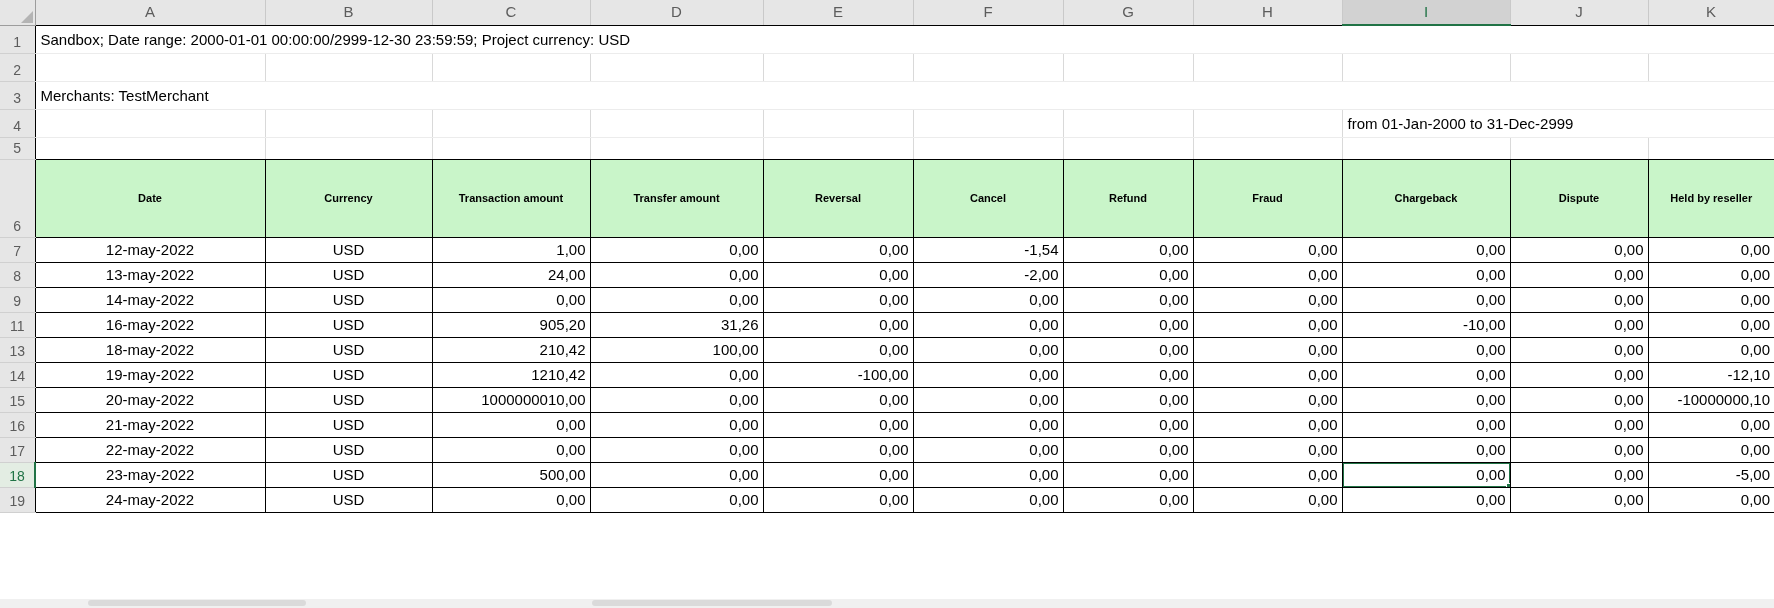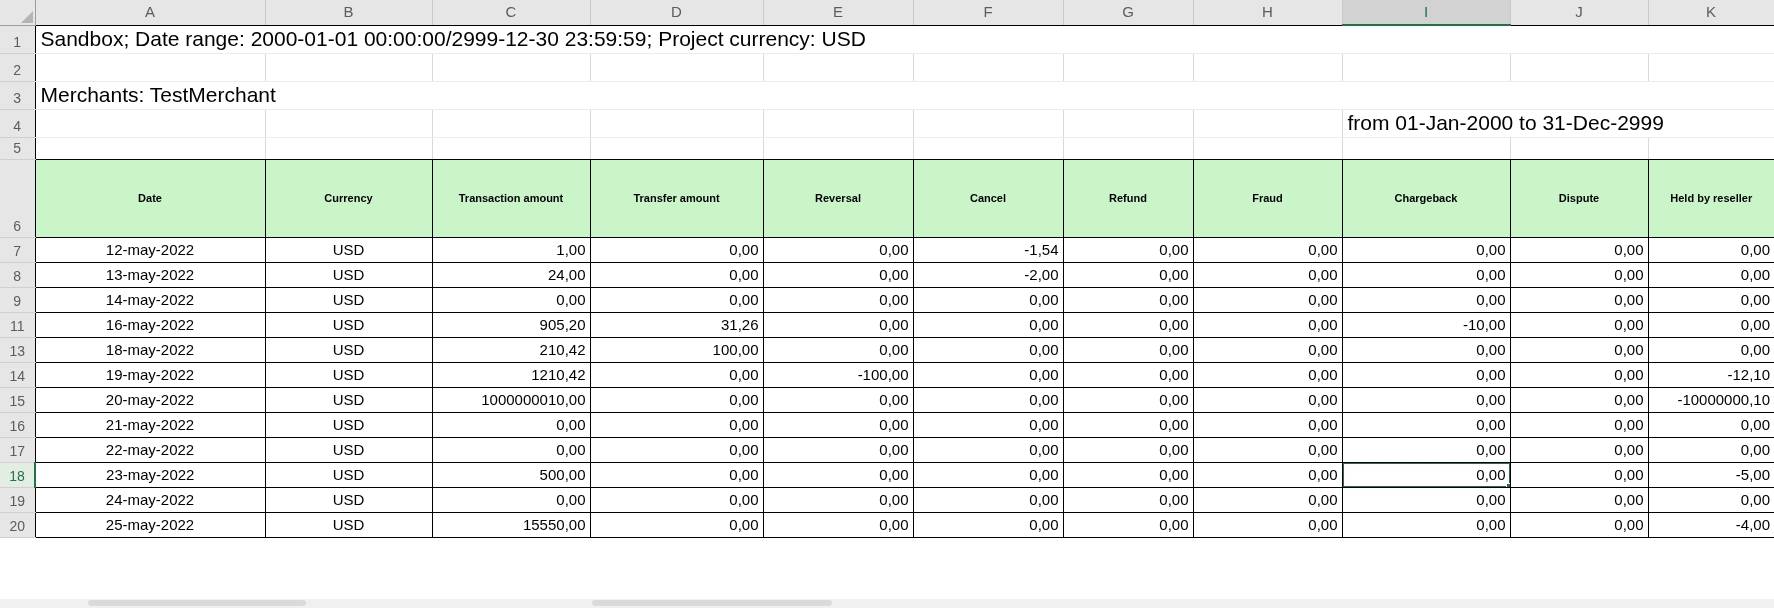--- a/index.html
+++ b/index.html
@@ -27,21 +27,21 @@
   th.rh {
     background: #e6e6e6; font-weight: normal; font-size: 14px; color: #5c5c5c;
     border-right: 1px solid #000; border-bottom: 1px solid #d0d0d0;
     vertical-align: bottom; text-align: center; padding: 0 0 3px 0;
   }
   th.rh.selrow { background: #e3ede3; color: #217346; border-right: 2px solid #217346; }
 
   
   td.e { border-right: 1px solid #d9d9d9; border-bottom: 1px solid #ececec; }
   td.info {
-    font-size: 21px; padding: 0 0 0 5px; white-space: nowrap; overflow: hidden;
+    font-size: 15px; padding: 0 0 0 5px; white-space: nowrap; overflow: hidden;
     border-bottom: 1px solid #ececec; text-align: left; vertical-align: middle;
   }
   td.info.ovf { overflow: visible; margin-left: 38px; }
   td.top-black { border-top: 1px solid #000; }
   td.last { border-right: none; }
   tr.r5row td.e { border-bottom: 1px solid #000; }
 
   
   th.hdr {
     background: #c9f5c9; border: 1px solid #000; font-size: 11px; font-weight: bold;
@@ -324,34 +324,20 @@
           <td class="c num">0,00</td>
           <td class="c num">0,00</td>
           <td class="c num">0,00</td>
           <td class="c num">0,00</td>
           <td class="c num">0,00</td>
           <td class="c num">0,00</td>
           <td class="c num">0,00</td>
           <td class="c num">0,00</td>
           <td class="c num last">0,00</td>
         </tr>
-        <tr>
-          <th class="rh">20</th>
-          <td class="c ctr">25-may-2022</td>
-          <td class="c ctr">USD</td>
-          <td class="c num">15550,00</td>
-          <td class="c num">0,00</td>
-          <td class="c num">0,00</td>
-          <td class="c num">0,00</td>
-          <td class="c num">0,00</td>
-          <td class="c num">0,00</td>
-          <td class="c num">0,00</td>
-          <td class="c num">0,00</td>
-          <td class="c num last">-4,00</td>
-        </tr>
       </tbody>
   </table>
 
   <div class="bottomstrip">
     <div class="bfrag f1"></div>
     <div class="bfrag f2"></div>
   </div>
 </div>
 
 </body></html>

